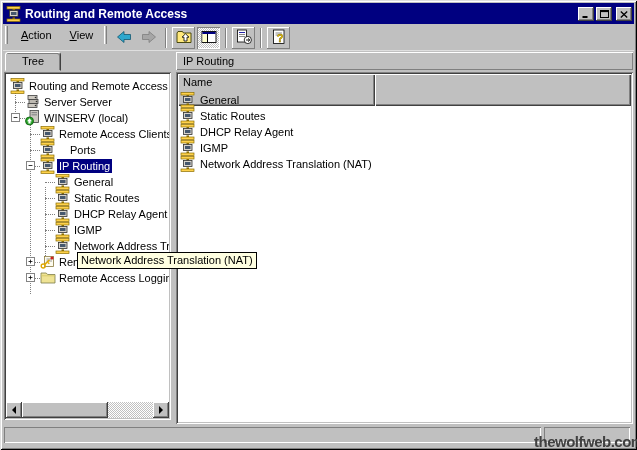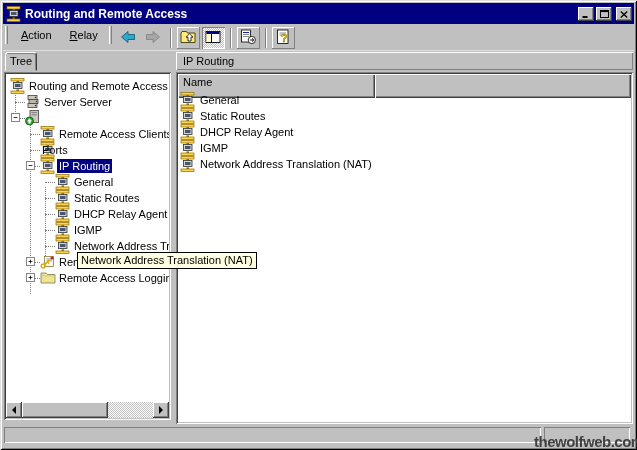--- a/index.html
+++ b/index.html
@@ -27,21 +27,21 @@
   .gripper{width:3px;height:18px;border-left:1px solid var(--lt);border-right:1px solid var(--dk);margin:0 4px 0 2px;flex:none;}
   .menu-item{padding:3px 9px;cursor:default;}
   .menu-item::first-letter{text-decoration:underline;}
   .toolbar{display:flex;align-items:center;height:100%;}
   .tbtn{width:23px;height:22px;display:flex;align-items:center;justify-content:center;background:transparent;margin:0 1px;}
   .tbtn.raised{background:var(--chrome);box-shadow:inset -1px -1px 0 var(--dk), inset 1px 1px 0 var(--lt);}
   .tbtn.pressed{box-shadow:inset 1px 1px 0 var(--dk), inset -1px -1px 0 var(--lt);
     background-image:repeating-conic-gradient(#fff 0% 25%, var(--chrome) 25% 50%);background-size:2px 2px;}
   .tsep{width:2px;height:20px;border-left:1px solid var(--dk);border-right:1px solid var(--lt);margin:0 4px;flex:none;}
   
-  .tree-tab{position:absolute;left:5px;top:52px;width:32px;height:19px;background:var(--chrome);
+  .tree-tab{position:absolute;left:5px;top:52px;width:56px;height:19px;background:var(--chrome);
     border:1px solid;border-color:var(--lt) var(--dkr) var(--chrome) var(--lt);
     border-radius:3px 3px 0 0;text-align:center;line-height:17px;
     box-shadow:inset -1px 1px 0 var(--dk);}
   .pane-header{position:absolute;left:176px;top:52px;width:457px;height:18px;background:var(--chrome);
     box-shadow:inset 1px 1px 0 var(--lt), inset -1px -1px 0 var(--dk);
     line-height:18px;padding-left:7px;}
   
   .sunken{box-shadow:inset 1px 1px 0 var(--dk), inset -1px -1px 0 var(--lt),
     inset 2px 2px 0 var(--dkr), inset -2px -2px 0 var(--chrome);background:#fff;}
   .left-pane{position:absolute;left:4px;top:72px;width:167px;height:348px;overflow:hidden;}
@@ -61,21 +61,21 @@
   .scroll-btn{position:absolute;top:0;width:16px;height:16px;background:var(--chrome);
     box-shadow:inset -1px -1px 0 var(--dkr), inset 1px 1px 0 var(--lt), inset -2px -2px 0 var(--dk);
     display:flex;align-items:center;justify-content:center;}
   .scroll-btn.left{left:0;} .scroll-btn.right{right:0;}
   .tri-left{width:0;height:0;border:4px solid transparent;border-right:4px solid #000;margin-left:-4px;}
   .tri-right{width:0;height:0;border:4px solid transparent;border-left:4px solid #000;margin-right:-4px;}
   .scroll-thumb{position:absolute;left:16px;top:0;width:86px;height:16px;background:var(--chrome);
     box-shadow:inset -1px -1px 0 var(--dkr), inset 1px 1px 0 var(--lt), inset -2px -2px 0 var(--dk);}
   
   .right-pane{position:absolute;left:176px;top:72px;width:457px;height:352px;overflow:hidden;}
-  .col-headers{position:absolute;left:2px;top:2px;right:2px;height:24px;display:flex;}
+  .col-headers{position:absolute;left:2px;top:2px;right:2px;height:32px;display:flex;}
   .col-h{background:var(--chrome);box-shadow:inset 1px 1px 0 var(--lt), inset -1px -1px 0 var(--dkr), inset -2px -2px 0 var(--dk);
     line-height:16px;padding-left:5px;}
   .col-h.col1{width:197px;flex:none;}
   .col-h.col2{flex:1;}
   .list-rows{position:absolute;left:2px;top:18px;right:2px;padding-top:2px;}
   .list-row{display:flex;align-items:center;height:16px;padding-left:2px;}
   .list-row .t-icon{position:static;flex:none;margin-right:4px;}
   .list-row span{white-space:nowrap;}
   
   .tooltip{position:absolute;left:77px;top:252px;height:17px;line-height:15px;padding:0 3px;
@@ -122,21 +122,21 @@
           <span><svg width="8" height="7" viewBox="0 0 8 7">
               <path d="M0.8 0.5 L7.2 6.5 M7.2 0.5 L0.8 6.5" stroke="#000" stroke-width="1.3"></path>
             </svg></span>
         </span>
       </div>
   </div>
 
   <div class="menubar">
     <span class="gripper"></span>
     <span class="menu-item">Action</span>
-    <span class="menu-item">Relay</span>
+    <span class="menu-item">View</span>
     <span class="gripper"></span>
     <div class="toolbar" id="toolbar">
         <span class="tbtn flat">
           <span><svg width="16" height="16" viewBox="0 0 16 16">
               <path d="M1.5 8 L8 2.5 L8 5.5 L14.5 5.5 L14.5 10.5 L8 10.5 L8 13.5 Z" fill="#2da7cd" stroke="#13576e" stroke-width="0.8"></path>
             </svg></span>
         </span>
         <span class="tbtn flat">
           <span><svg width="16" height="16" viewBox="0 0 16 16">
               <path d="M14.5 8 L8 2.5 L8 5.5 L1.5 5.5 L1.5 10.5 L8 10.5 L8 13.5 Z" fill="#a6a6a6" stroke="#7d7d7d" stroke-width="0.8"></path>
@@ -226,20 +226,21 @@
           </span>
           <span class="t-icon" style="left: 19px;">
             <svg width="16" height="16" viewBox="0 0 16 16">
               <rect x="5" y="0.5" width="8.5" height="12" fill="#cdc9c1" stroke="#404040" stroke-width="0.8"></rect>
               <rect x="6.5" y="2" width="5.5" height="1.2" fill="#8a8a8a"></rect>
               <rect x="6.5" y="4.2" width="5.5" height="1.2" fill="#8a8a8a"></rect>
               <circle cx="4.5" cy="11" r="4" fill="#2ba32b" stroke="#0a5c0a" stroke-width="0.8"></circle>
               <path d="M4.5 8.2 L7 11.2 L5.6 11.2 L5.6 13.4 L3.4 13.4 L3.4 11.2 L2 11.2 Z" fill="#ffffff"></path>
             </svg>
           </span>
+          <span class="t-label" style="left: 36px;">WINSERV (local)</span>
         </div>
         <div class="tree-row">
           <span class="stub" style="left: 24px; width: 10px; top: 8px;"></span>
           <span class="t-icon" style="left: 34px;">
             <svg width="16" height="16" viewBox="0 0 16 16">
               <rect x="1" y="0.5" width="13" height="2.5" fill="#ffd24a" stroke="#8a6d00" stroke-width="0.7"></rect>
               <rect x="1" y="13" width="13" height="2.5" fill="#ffd24a" stroke="#8a6d00" stroke-width="0.7"></rect>
               <rect x="6.5" y="3" width="2.5" height="1.6" fill="#8a6d00"></rect>
               <rect x="6.5" y="11.4" width="2.5" height="1.6" fill="#8a6d00"></rect>
               <rect x="3.5" y="4.5" width="8.5" height="6" fill="#d8d4cc" stroke="#303030" stroke-width="0.8"></rect>
@@ -253,21 +254,21 @@
           <span class="t-icon" style="left: 34px;">
             <svg width="16" height="16" viewBox="0 0 16 16">
               <rect x="1" y="0.5" width="13" height="2.5" fill="#ffd24a" stroke="#8a6d00" stroke-width="0.7"></rect>
               <rect x="1" y="13" width="13" height="2.5" fill="#ffd24a" stroke="#8a6d00" stroke-width="0.7"></rect>
               <rect x="6.5" y="3" width="2.5" height="1.6" fill="#8a6d00"></rect>
               <rect x="6.5" y="11.4" width="2.5" height="1.6" fill="#8a6d00"></rect>
               <rect x="3.5" y="4.5" width="8.5" height="6" fill="#d8d4cc" stroke="#303030" stroke-width="0.8"></rect>
               <rect x="5" y="6" width="5.5" height="3" fill="#46586e"></rect>
             </svg>
           </span>
-          <span class="t-label" style="left: 34px;">Ports</span>
+          <span class="t-label" style="left: 62px;">Ports</span>
         </div>
         <div class="tree-row">
           <span class="stub" style="left: 24px; width: 10px; top: 8px;"></span>
           <span class="t-box" style="left: 20px;">
             <svg width="9" height="9" viewBox="0 0 9 9">
               <line x1="2" y1="4.5" x2="7" y2="4.5" stroke="#000"></line>
             </svg>
           </span>
           <span class="t-icon" style="left: 34px;">
             <svg width="16" height="16" viewBox="0 0 16 16">

